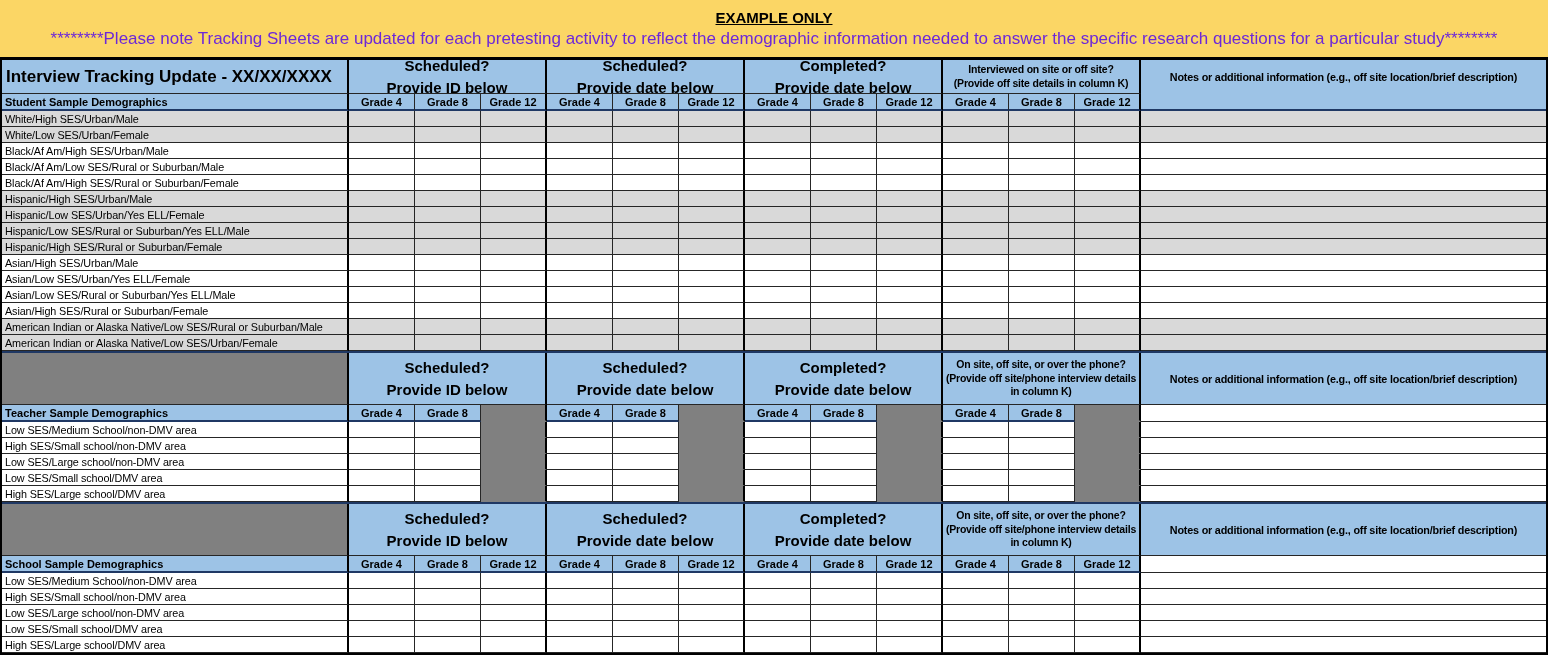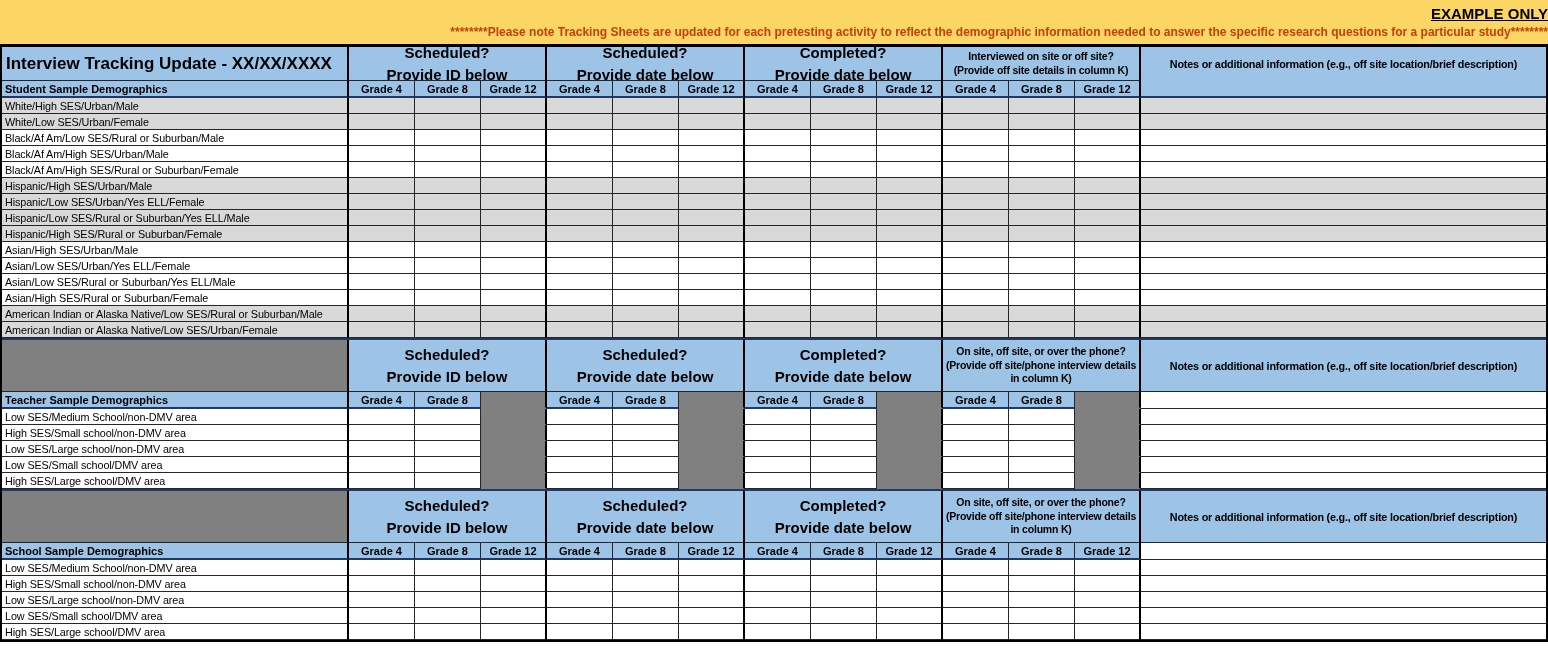--- a/index.html
+++ b/index.html
@@ -1,23 +1,23 @@
 <!DOCTYPE html>
 <html><head>
 <meta charset="utf-8">
 <style>
   * { margin:0; padding:0; box-sizing:border-box; }
   body { background:#fff; font-family:"Liberation Sans", sans-serif; }
   .page { width:1548px; height:670px; overflow:hidden; background:#fff; }
 
   
-  .banner { height:44px; background:#FBD665; display:flex; flex-direction:column;
-            align-items:flex-end; justify-content:center; gap:3px; }
+  .banner { height:57px; background:#FBD665; display:flex; flex-direction:column;
+            align-items:center; justify-content:center; gap:3px; }
   .banner-title { font-size:15px; font-weight:bold; text-decoration:underline; color:#000; }
-  .banner-note { font-size:12px; font-weight:bold; color:#c2410c; white-space:nowrap; }
+  .banner-note { font-size:17px; font-weight:normal; color:#6d28d9; white-space:nowrap; }
 
   
   .tbl { border:2px solid #000; border-top-width:3px; }
   :root { --cols: 347px repeat(12, 66px) minmax(0,1fr); }
 
   .hdrA { display:grid; grid-template-columns:var(--cols); background:#9DC3E6; }
   .hdrA-s { height:34px; }
   .hdrA-t { height:54px; border-top:2px solid #1F3864; }
   .subrow { display:grid; grid-template-columns:var(--cols); height:17px; background:#9DC3E6; }
   .gend { border-right:2px solid #000 !important; }
@@ -132,37 +132,37 @@
         <div class="cell gend"></div>
         <div class="cell"></div>
         <div class="cell"></div>
         <div class="cell gend"></div>
         <div class="cell"></div>
         <div class="cell"></div>
         <div class="cell gend"></div>
         <div class="ncell"></div>
       </div>
     <div class="row">
+      <div class="lbl">Black/Af Am/High SES/Urban/Male</div>
+        <div class="cell"></div>
+        <div class="cell"></div>
+        <div class="cell gend"></div>
+        <div class="cell"></div>
+        <div class="cell"></div>
+        <div class="cell gend"></div>
+        <div class="cell"></div>
+        <div class="cell"></div>
+        <div class="cell gend"></div>
+        <div class="cell"></div>
+        <div class="cell"></div>
+        <div class="cell gend"></div>
+        <div class="ncell"></div>
+      </div>
+    <div class="row">
       <div class="lbl">Black/Af Am/Low SES/Rural or Suburban/Male</div>
-        <div class="cell"></div>
-        <div class="cell"></div>
-        <div class="cell gend"></div>
-        <div class="cell"></div>
-        <div class="cell"></div>
-        <div class="cell gend"></div>
-        <div class="cell"></div>
-        <div class="cell"></div>
-        <div class="cell gend"></div>
-        <div class="cell"></div>
-        <div class="cell"></div>
-        <div class="cell gend"></div>
-        <div class="ncell"></div>
-      </div>
-    <div class="row">
-      <div class="lbl">Black/Af Am/High SES/Urban/Male</div>
         <div class="cell"></div>
         <div class="cell"></div>
         <div class="cell gend"></div>
         <div class="cell"></div>
         <div class="cell"></div>
         <div class="cell gend"></div>
         <div class="cell"></div>
         <div class="cell"></div>
         <div class="cell gend"></div>
         <div class="cell"></div>

